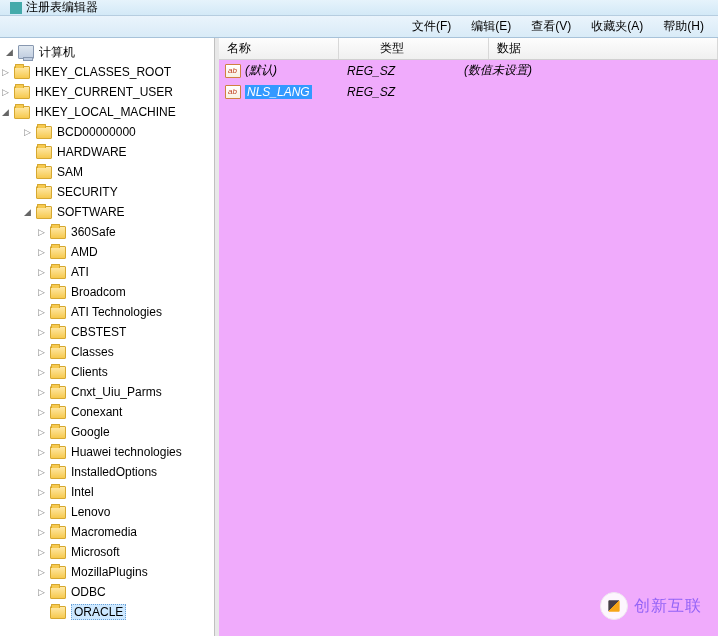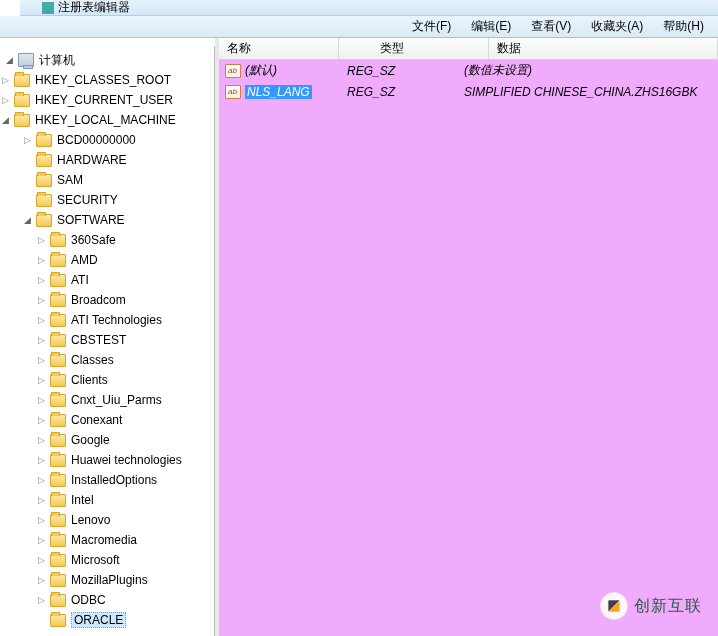--- a/index.html
+++ b/index.html
@@ -1,22 +1,22 @@
 <!DOCTYPE html>
 <html><head>
 <meta charset="utf-8">
 <style>
   * { box-sizing: border-box; margin: 0; padding: 0; }
   body { font-family: "Microsoft YaHei", Tahoma, sans-serif; font-size: 12px; color: #000; background: #fff; width: 718px; height: 636px; overflow: hidden; position: relative; }
-  .titlebar { background: linear-gradient(#e6f3fb, #d3e9f7); height: 16px; display:flex; align-items:center; padding-left:22px; border-bottom:1px solid #b6cde0;margin-left:20px; }
+  .titlebar { background: linear-gradient(#e6f3fb, #d3e9f7); height: 16px; display:flex; align-items:center; padding-left:10px; border-bottom:1px solid #b6cde0; }
   .titlebar .app-icon { width:12px; height:12px; background:#4aa; margin-right:4px; }
   .menubar { background: linear-gradient(#eaf4fc, #d9ebf7); height: 22px; display:flex; align-items:center; padding: 0 6px; border-bottom:1px solid #a7c2d9; gap:4px;justify-content:flex-end; }
   .menubar .menu-item { padding: 2px 8px; cursor: default; }
   .content { display:flex; height: calc(636px - 16px - 22px); }
-  .tree-panel { width: 215px; border-right: 1px solid #c0c0c0; overflow-y: auto; overflow-x: hidden; background:#fff; padding-top:4px;margin-top:8px; }
+  .tree-panel { width: 215px; border-right: 1px solid #c0c0c0; overflow-y: auto; overflow-x: hidden; background:#fff; padding-top:4px; }
   .splitter { width:4px; background:#e8e8e8; cursor:col-resize; }
   .list-panel { flex:1; display:flex; flex-direction:column; background:#f0abfc; }
   .list-header { display:flex; background: linear-gradient(#fdfdfd,#f0f0f0); border-bottom:1px solid #d0d0d0; height:22px; align-items:center; }
   .list-header .col { padding-left:8px; font-size:12px; border-right:1px solid #d8d8d8; height:100%; display:flex; align-items:center; }
   .col-name { width:120px; }
   .col-type { width:117px;margin-left:33px; }
   .col-data { flex:1; }
   .list-body { flex:1; }
   .row { display:flex; align-items:center; height:21px;font-style:italic; }
   .row .ico { width:16px; height:14px; margin-left:6px; margin-right:4px; background:linear-gradient(#fff,#f8f0e0); border:1px solid #d08040; border-radius:1px; position:relative; }
@@ -37,21 +37,21 @@
   .comp-ico::after { content:""; position:absolute; bottom:-3px; left:4px; width:8px; height:2px; background:#c0cde0; border:1px solid #8898b0; }
   .node .label { font-size:12px; }
   .node.selected .label { background:#cde8ff; border:1px dotted #6aa2d8; padding:0 2px; }
   .depth0 { padding-left:4px; }
   .depth1 { }
   .depth2 { padding-left:22px; }
   .depth3 { padding-left:36px; }
   .watermark { position:absolute; right:16px; bottom:16px; opacity:0.9; display:flex; align-items:center; gap:6px; }
   .watermark .logo { width:28px; height:28px; border-radius:50%; background:#fff; border:1px solid #eee; display:flex; align-items:center; justify-content:center; }
   .watermark .logo::before { content:""; width:16px; height:16px; background: conic-gradient(#f7a600 0 180deg, #333 180deg 360deg); transform: rotate(45deg); clip-path: polygon(50% 0, 100% 50%, 50% 100%, 0 50%); }
-  .watermark .txt { font-size:16px; color:#14532d; letter-spacing:1px; }
+  .watermark .txt { font-size:16px; color:#8b5cf6; letter-spacing:1px; }
   .tree-panel::-webkit-scrollbar { width:17px; }
   .tree-panel::-webkit-scrollbar-track { background:#f0f0f0; }
   .tree-panel::-webkit-scrollbar-thumb { background:#c8c8c8; border:1px solid #aaa; }
 </style>
 </head>
 <body>
 
 <div class="titlebar">
   <div class="app-icon"></div>
   <span>注册表编辑器</span>
@@ -237,21 +237,20 @@
           </span>
         <span class="cell cell-type">REG_SZ</span>
         <span class="cell cell-data">(数值未设置)</span>
       </div>
       <div class="row selected">
         <span class="ico"></span>
         <span class="cell cell-name">
             <span>NLS_LANG</span>
           </span>
         <span class="cell cell-type">REG_SZ</span>
-        <span class="cell cell-data">SIMPLIFIED CHINESE_CHINA.ZHS16GBK</span>
       </div>
     </div>
   </div>
 </div>
 
 <div class="watermark">
   <div class="logo"></div>
   <div class="txt">创新互联</div>
 </div>
 

